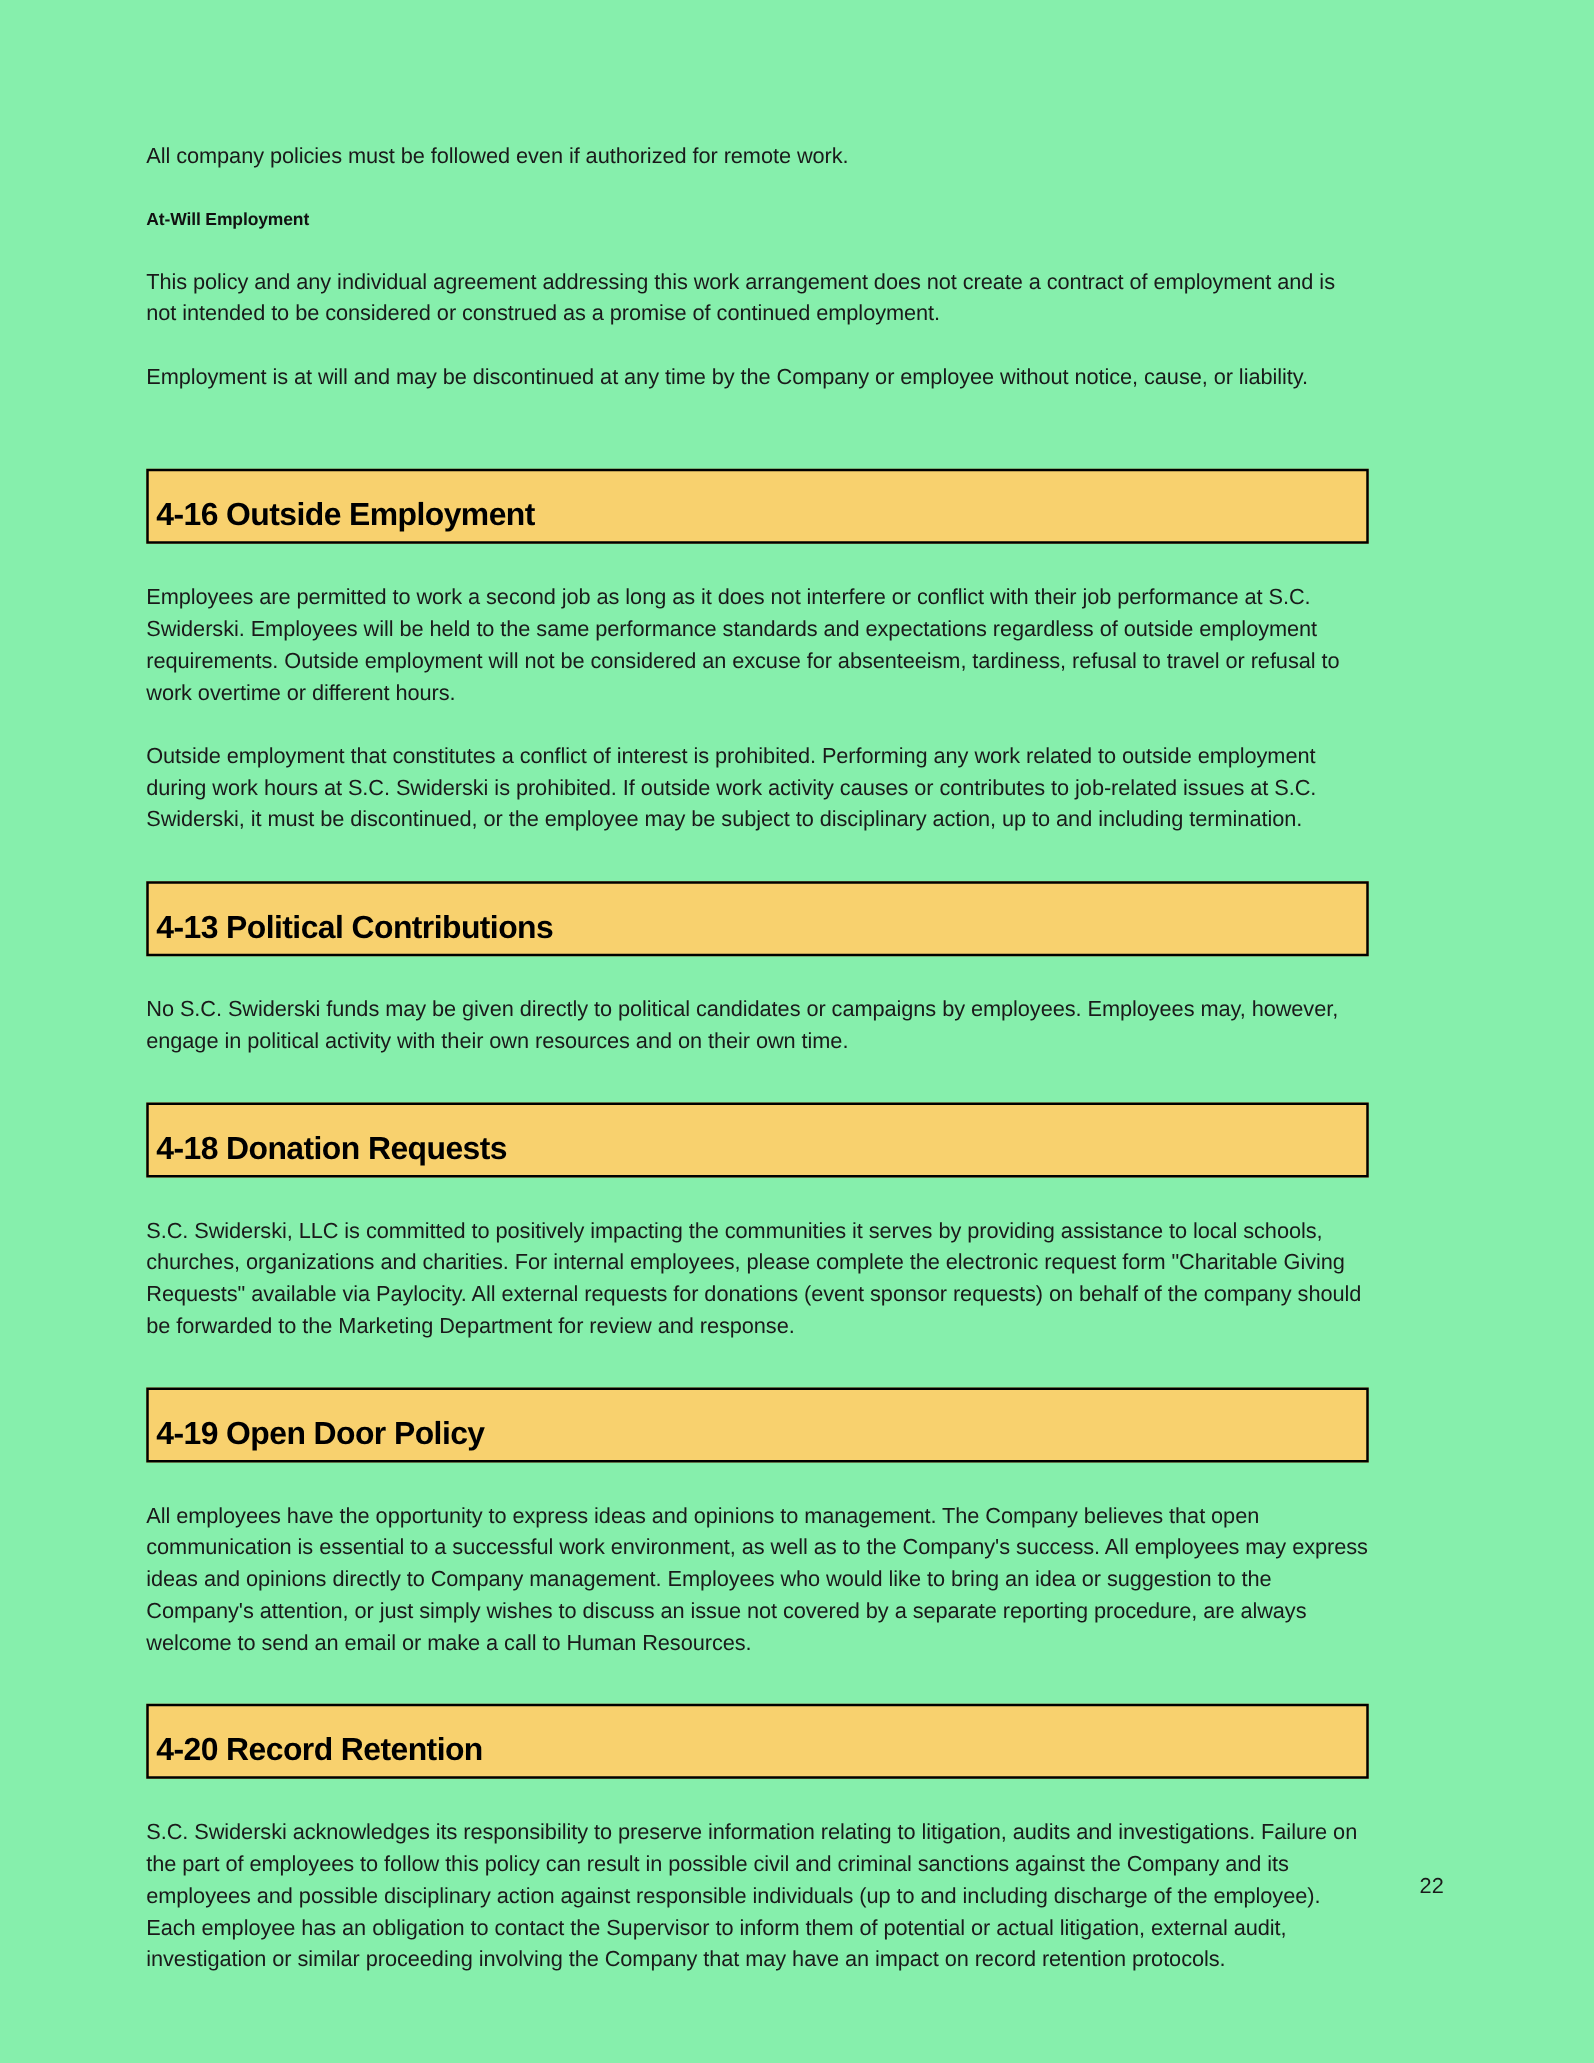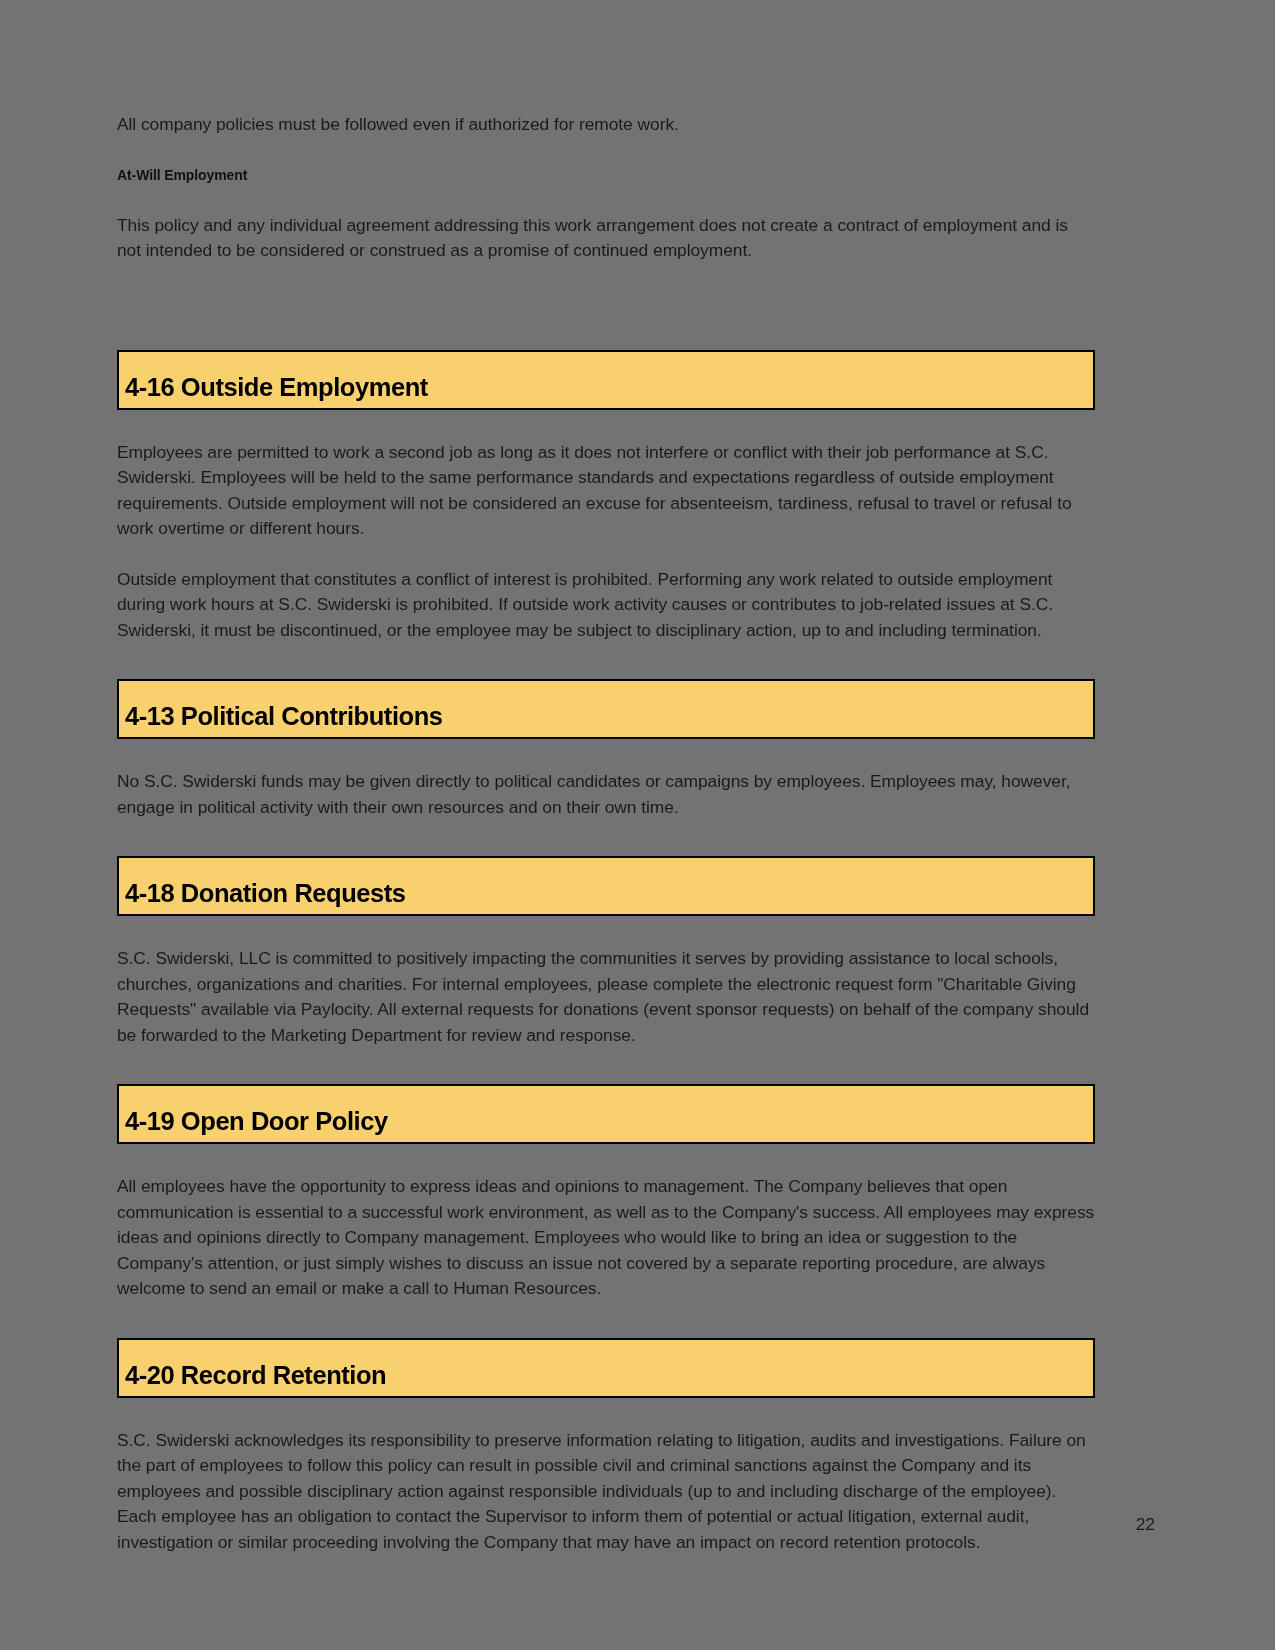--- a/index.html
+++ b/index.html
@@ -11,21 +11,21 @@
     width: 1275px;
     height: 1650px;
     font-family: "Liberation Sans", sans-serif;
     color: #000000;
     -webkit-font-smoothing: antialiased;
   }
   .page {
     position: relative;
     width: 1275px;
     height: 1650px;
-    background: #737373;
+    background: #86efac;
     box-sizing: border-box;
     padding: 112px 180px 0 117px;
   }
   .content {
     width: 978px;
   }
   p.body-text {
     margin: 0 0 0 0;
     font-size: 17.4px;
     line-height: 25.5px;
@@ -58,21 +58,21 @@
   }
   .heading-gap-before {
     height: 36px;
   }
   .heading-gap-after {
     height: 30px;
   }
   .page-number {
     position: absolute;
     right: 120px;
-    bottom: 116px;
+    bottom: 132px;
     font-size: 17.4px;
     line-height: 20px;
     color: #1a1a1a;
   }
 </style>
 </head>
 <body>
 
 <div class="page">
   <div class="content">
@@ -80,20 +80,21 @@
     <p class="body-text">All company policies must be followed even if authorized for remote work.</p>
 
     <div class="para-gap"></div>
 
     <p class="sub-heading">At-Will Employment</p>
 
     <div class="para-gap"></div>
 
     <p class="body-text">This policy and any individual agreement addressing this work arrangement does not create a contract of employment and is not intended to be considered or construed as a promise of continued employment.</p>
     <div class="para-gap"></div>
+    <p class="body-text">Employment is at will and may be discontinued at any time by the Company or employee without notice, cause, or liability.</p>
     <div class="para-gap"></div>
 
     <div class="heading-gap-before"></div>
     <div class="section-heading">4-16 Outside Employment</div>
     <div class="heading-gap-after"></div>
 
     <p class="body-text">Employees are permitted to work a second job as long as it does not interfere or conflict with their job performance at S.C. Swiderski. Employees will be held to the same performance standards and expectations regardless of outside employment requirements. Outside employment will not be considered an excuse for absenteeism, tardiness, refusal to travel or refusal to work overtime or different hours.</p>
     <div class="para-gap"></div>
     <p class="body-text">Outside employment that constitutes a conflict of interest is prohibited. Performing any work related to outside employment during work hours at S.C. Swiderski is prohibited. If outside work activity causes or contributes to job-related issues at S.C. Swiderski, it must be discontinued, or the employee may be subject to disciplinary action, up to and including termination.</p>
 

